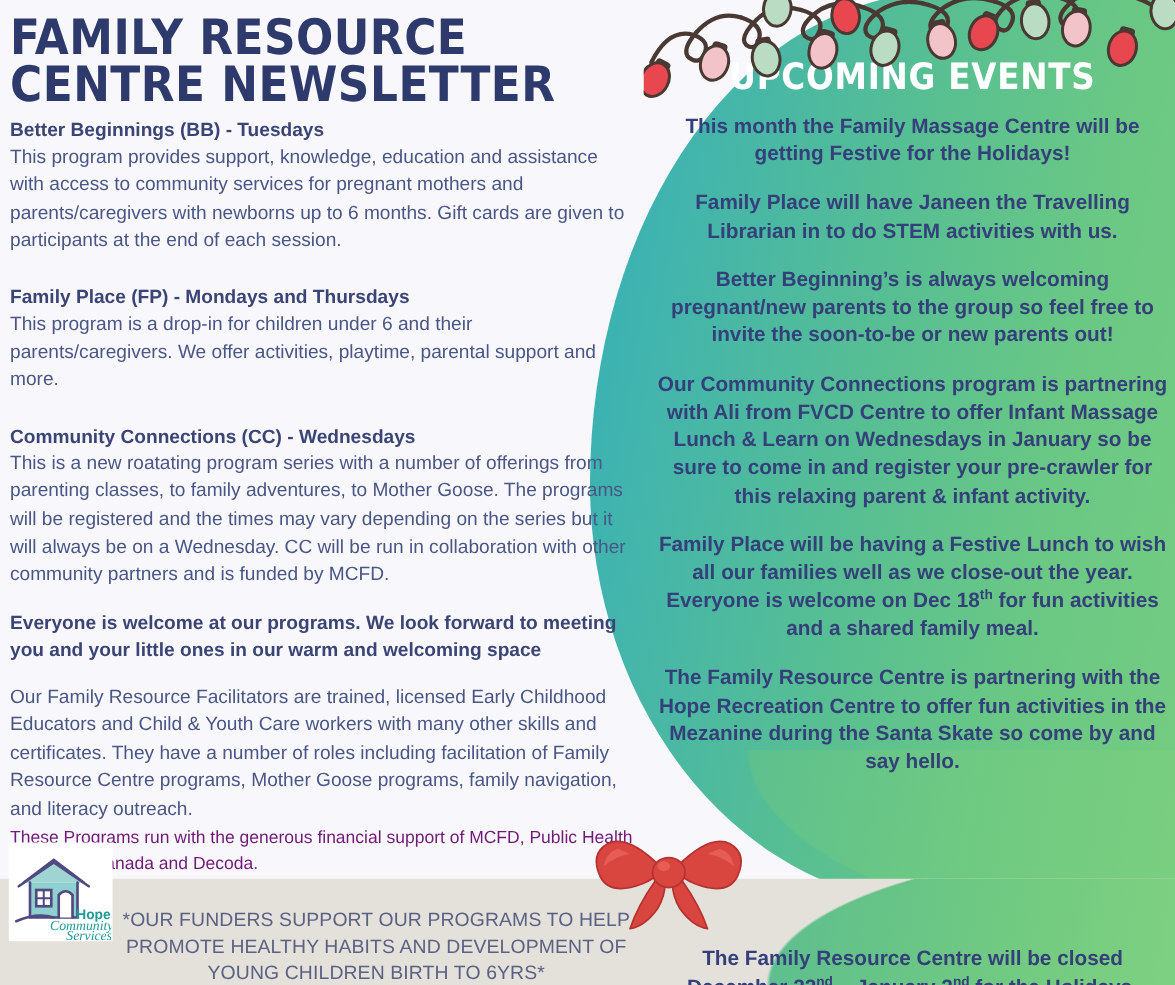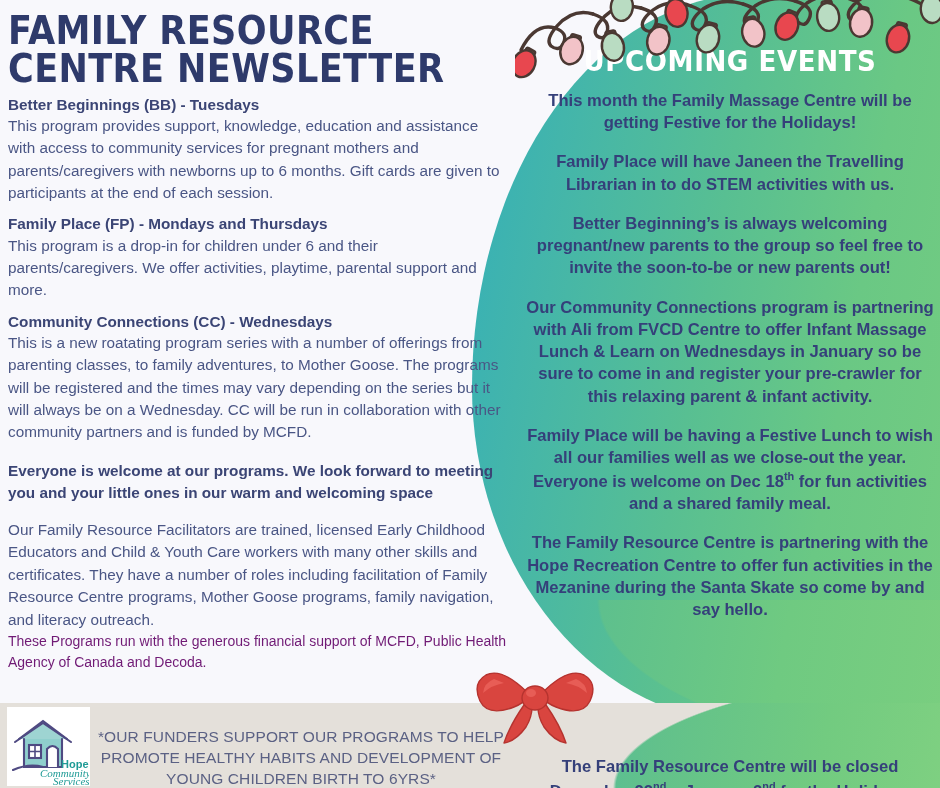--- a/index.html
+++ b/index.html
@@ -74,21 +74,21 @@
     text-transform: uppercase;
     font-family: "DejaVu Sans", sans-serif;
     font-stretch: condensed;
     margin-bottom: 7px;
   }
   .prog-head {
     color: #3b4575;
     font-size: 15.3px;
     font-weight: bold;
     line-height: 1.33;
-    margin-top: 10px;
+    margin-top: 24px;
   }
   .prog-body {
     color: #4a5685;
     font-size: 15.3px;
     line-height: 1.46;
   }
   .prog-head.first { margin-top: 2px; }
   .emph {
     color: #3b4575;
     font-size: 15.3px;
@@ -104,21 +104,21 @@
   }
   .tail2 {
     color: #701a75;
     font-size: 14px;
     line-height: 1.47;
   }
 
   
   #logo-box {
     position: absolute;
-    left: 7px; top: 707px;
+    left: 7px; top: 674px;
     width: 83px; height: 79px;
     background: #ffffff;
     z-index: 7;
     display: flex; align-items: center; justify-content: center;
   }
   #funders-text {
     position: absolute;
     left: 96px; top: 727px;
     width: 410px;
     z-index: 7;

